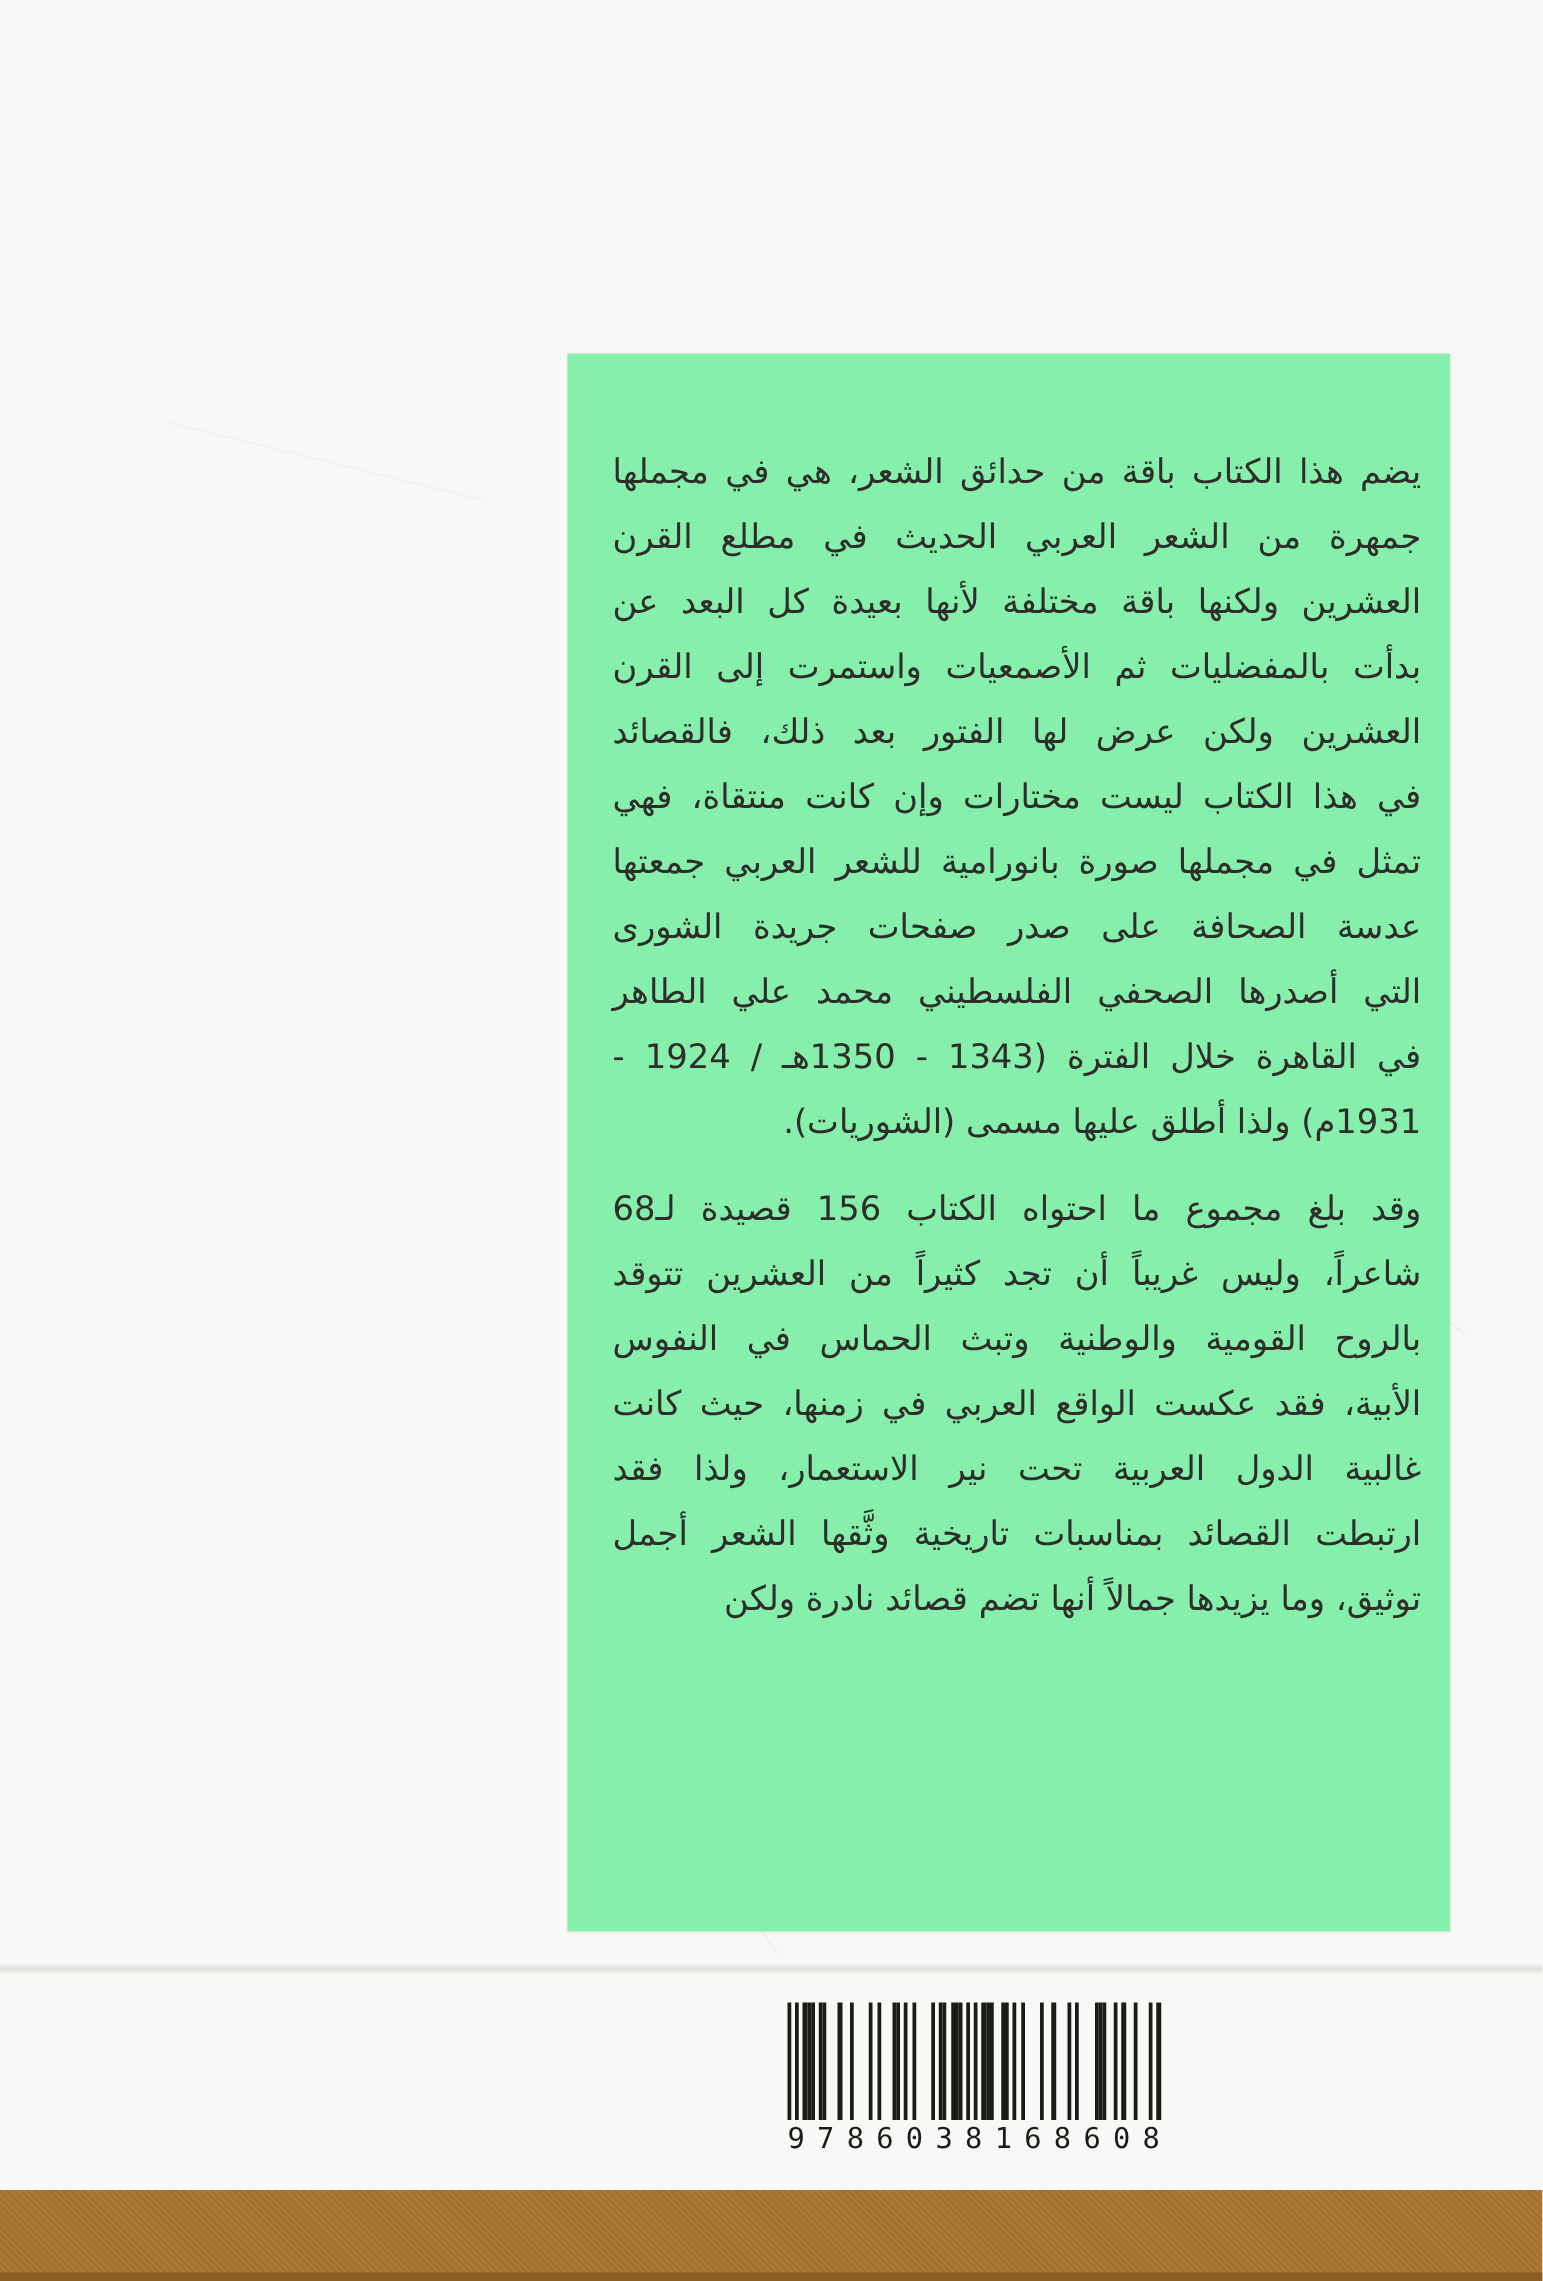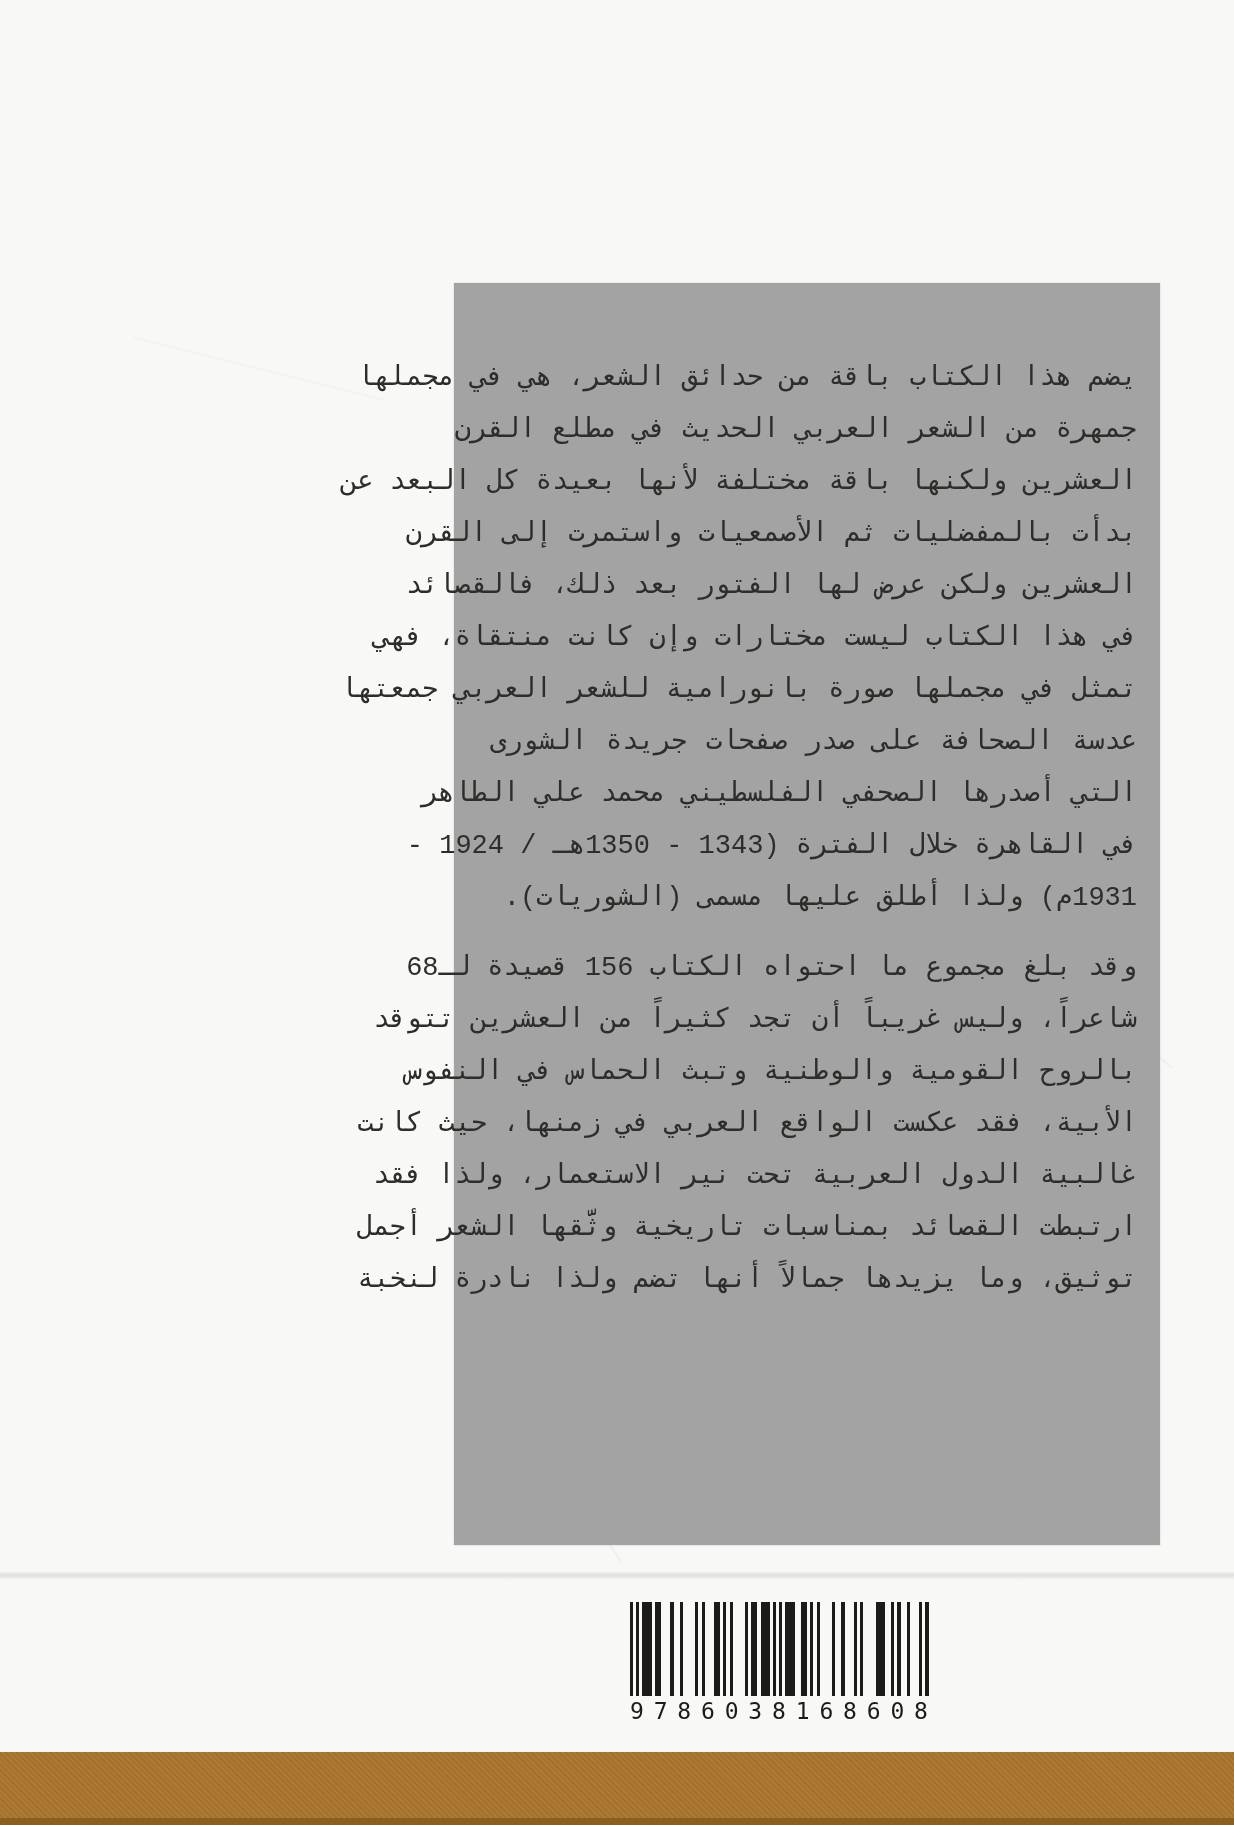--- a/index.html
+++ b/index.html
@@ -17,27 +17,26 @@
   .crease.c3{top:1392px;left:508px;width:205px;height:2px;transform:rotate(56deg);transform-origin:left top;}
   .crease.c4{top:368px;left:130px;width:260px;height:2px;transform:rotate(14deg);opacity:.5;}
   .fold-shadow{
     position:absolute;top:1571px;left:0;width:1234px;height:9px;
     background:linear-gradient(to bottom,rgba(0,0,0,0) 0%,rgba(60,55,45,0.13) 45%,rgba(0,0,0,0) 100%);
   }
 
   
   .blurb-card{
     position:absolute;left:454px;top:283px;width:706px;height:1262px;
-    background:#a3a3a3;
+    background:#86efac;
     box-shadow:0 0 0 1px rgba(120,120,110,0.07), 0 1px 4px rgba(120,120,110,0.05);
     box-sizing:border-box;
     padding:69px 23px 0 36px;
     direction:rtl;
     color:#2e2d2a;
-    font-family:Liberation Mono, monospace;
   }
   .para{margin:0;}
   .para + .para{margin-top:18px;}
   .text-line{
     height:52px;line-height:52px;font-size:27px;
     text-align:justify;text-align-last:justify;
     white-space:nowrap;overflow:visible;
     letter-spacing:0px;
   }
   .para .text-line:last-child{text-align-last:right;}
@@ -94,21 +93,21 @@
         <div class="text-line">في القاهرة خلال الفترة (1343 - 1350هـ / 1924 -</div>
         <div class="text-line">1931م) ولذا أطلق عليها مسمى (الشوريات).</div>
       </div>
     <div class="para">
         <div class="text-line">وقد بلغ مجموع ما احتواه الكتاب 156 قصيدة لـ68</div>
         <div class="text-line">شاعراً، وليس غريباً أن تجد كثيراً من العشرين تتوقد</div>
         <div class="text-line">بالروح القومية والوطنية وتبث الحماس في النفوس</div>
         <div class="text-line">الأبية، فقد عكست الواقع العربي في زمنها، حيث كانت</div>
         <div class="text-line">غالبية الدول العربية تحت نير الاستعمار، ولذا فقد</div>
         <div class="text-line">ارتبطت القصائد بمناسبات تاريخية وثَّقها الشعر أجمل</div>
-        <div class="text-line">توثيق، وما يزيدها جمالاً أنها تضم ولذا نادرة لنخبة</div>
+        <div class="text-line">توثيق، وما يزيدها جمالاً أنها تضم قصائد نادرة ولكن</div>
       </div>
   </div>
 
   <div class="barcode">
     <div class="barcode-bars">
         <span class="on"></span>
         <span></span>
         <span class="on"></span>
         <span></span>
         <span class="on"></span>

